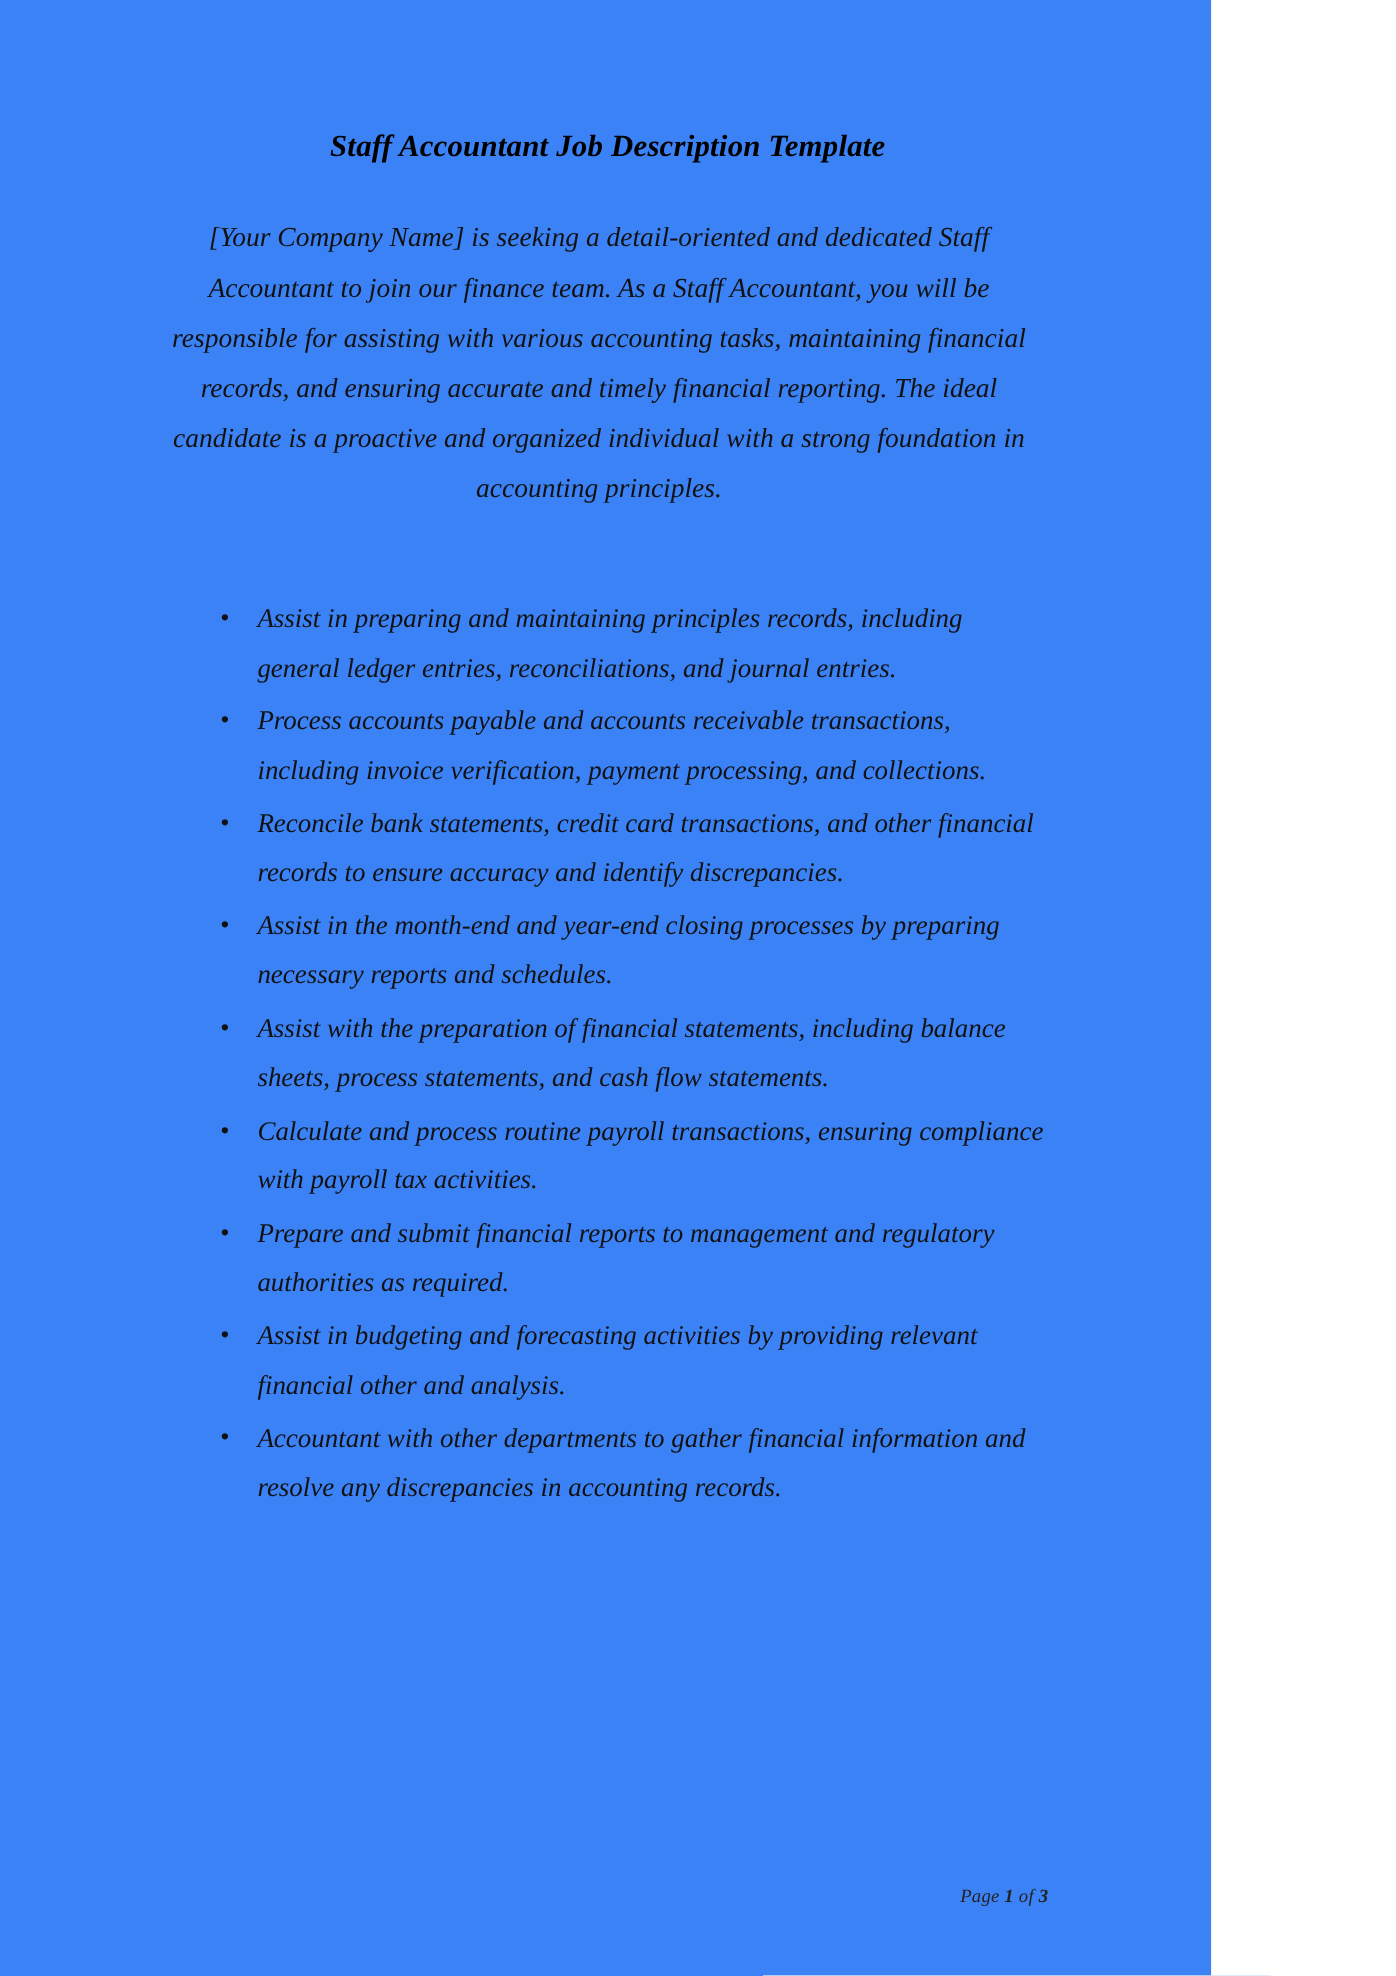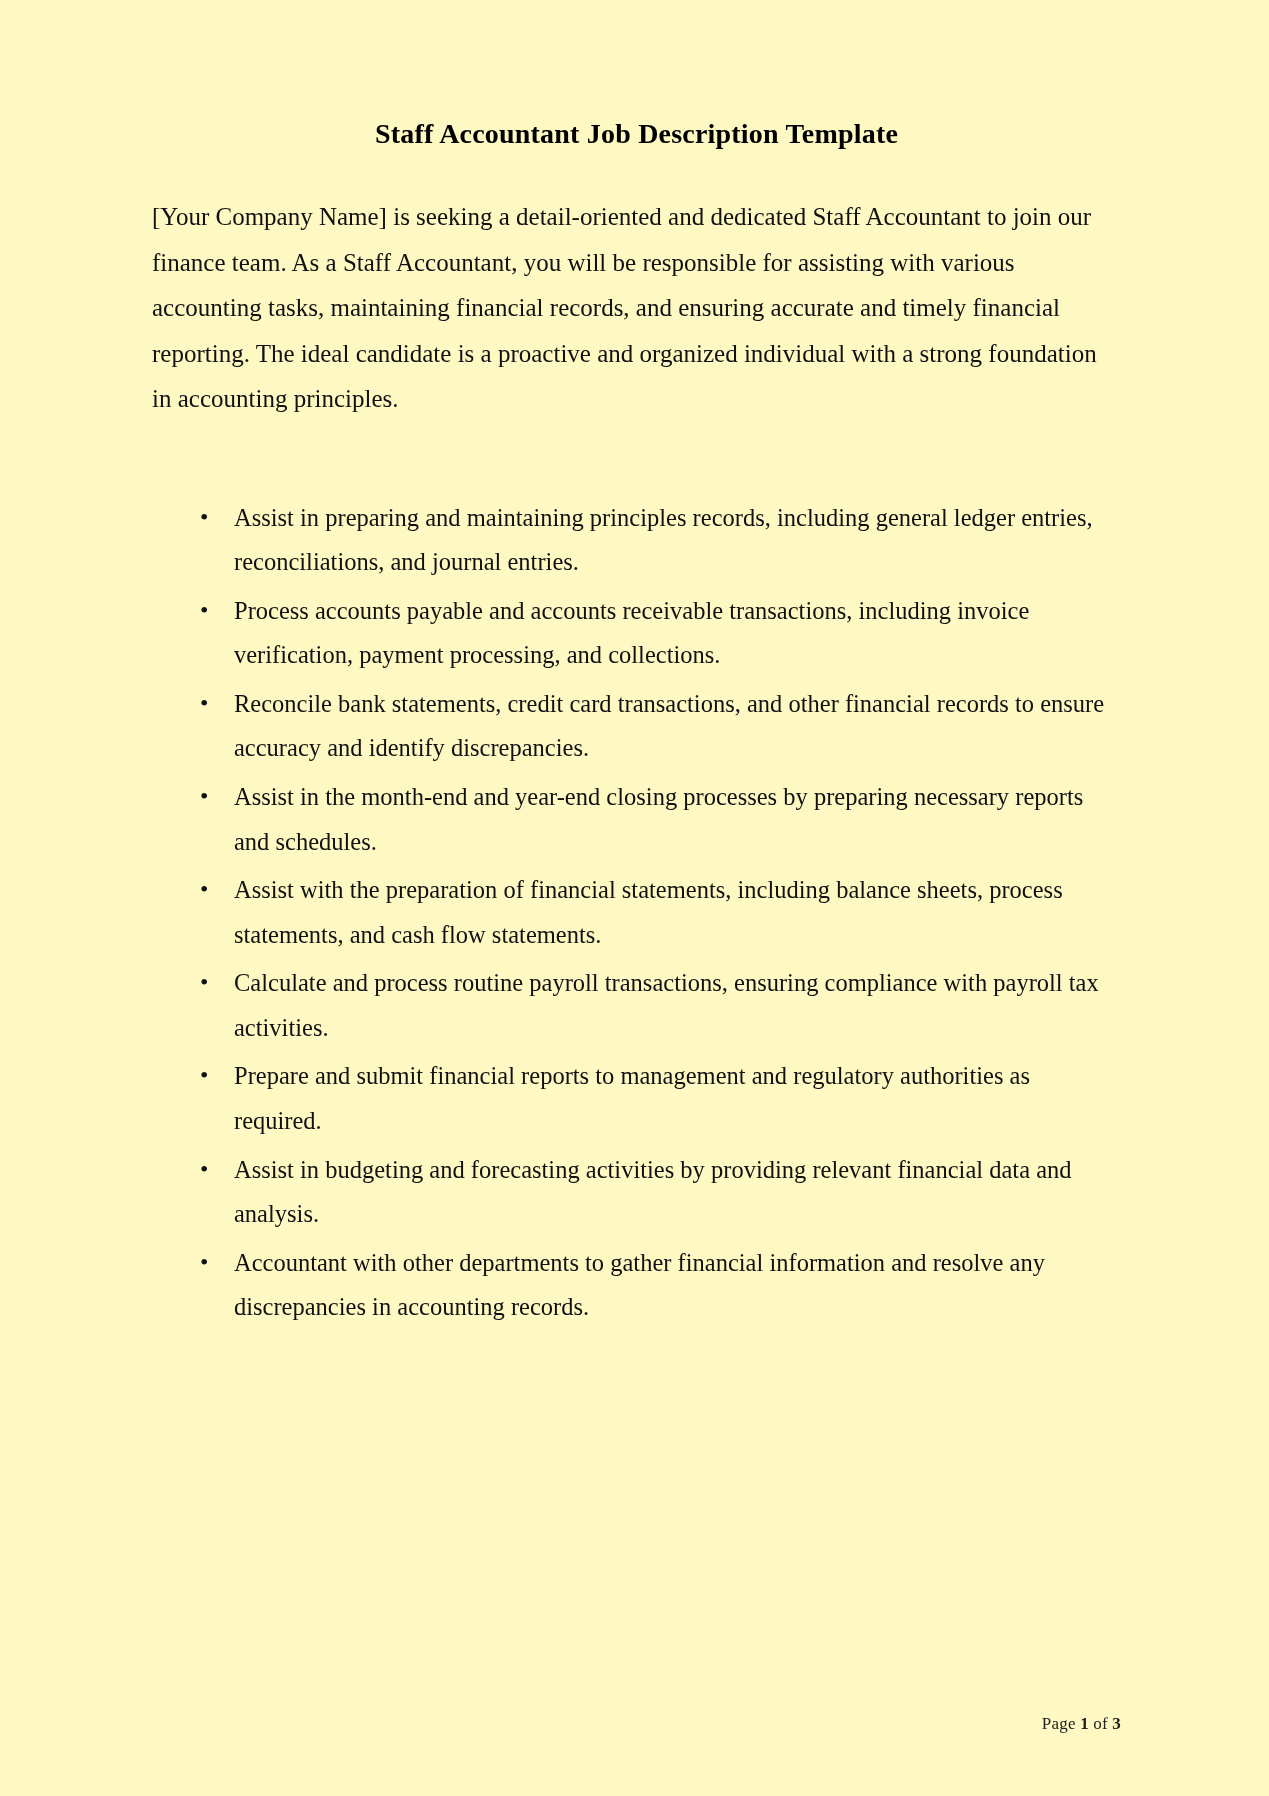--- a/index.html
+++ b/index.html
@@ -8,39 +8,40 @@
     background: #ffffff;
   }
   body {
     width: 1269px;
     min-height: 1796px;
     font-family: "Liberation Serif", "DejaVu Serif", serif;
     color: #1a1a1a;
     position: relative;
   }
   .page {
-    width: 1269px;
+    width: 1101px;
     min-height: 1796px;
     box-sizing: border-box;
     padding: 118px 148px 60px 152px;
     position: relative;
-    background: #fef9c3;
+    background: #3b82f6;
+    font-style: italic;
   }
   .doc-title {
     text-align: center;
     font-size: 28px;
     font-weight: bold;
     letter-spacing: 0.2px;
     margin: 0 0 44px 0;
     color: #000;
   }
   .intro-paragraph {
     font-size: 25px;
     line-height: 1.82;
-    text-align: left;
+    text-align: center;
     margin: 0 16px 74px 0;
     color: #111;
     max-width: 945px;
   }
   .section-heading {
     font-size: 25px;
     font-weight: bold;
     margin: 0 0 22px 0;
     color: #000;
   }
@@ -91,21 +92,21 @@
 
 
   <ul class="resp-list">
     <li>Assist in preparing and maintaining principles records, including general ledger entries, reconciliations, and journal entries.</li>
     <li>Process accounts payable and accounts receivable transactions, including invoice verification, payment processing, and collections.</li>
     <li>Reconcile bank statements, credit card transactions, and other financial records to ensure accuracy and identify discrepancies.</li>
     <li>Assist in the month-end and year-end closing processes by preparing necessary reports and schedules.</li>
     <li>Assist with the preparation of financial statements, including balance sheets, process statements, and cash flow statements.</li>
     <li>Calculate and process routine payroll transactions, ensuring compliance with payroll tax activities.</li>
     <li>Prepare and submit financial reports to management and regulatory authorities as required.</li>
-    <li>Assist in budgeting and forecasting activities by providing relevant financial data and analysis.</li>
+    <li>Assist in budgeting and forecasting activities by providing relevant financial other and analysis.</li>
     <li>Accountant with other departments to gather financial information and resolve any discrepancies in accounting records.</li>
   </ul>
 
   <div class="page-footer">
     <span>Page</span>
     <span class="num">1</span>
     <span>of</span>
     <span class="num">3</span>
   </div>
 

